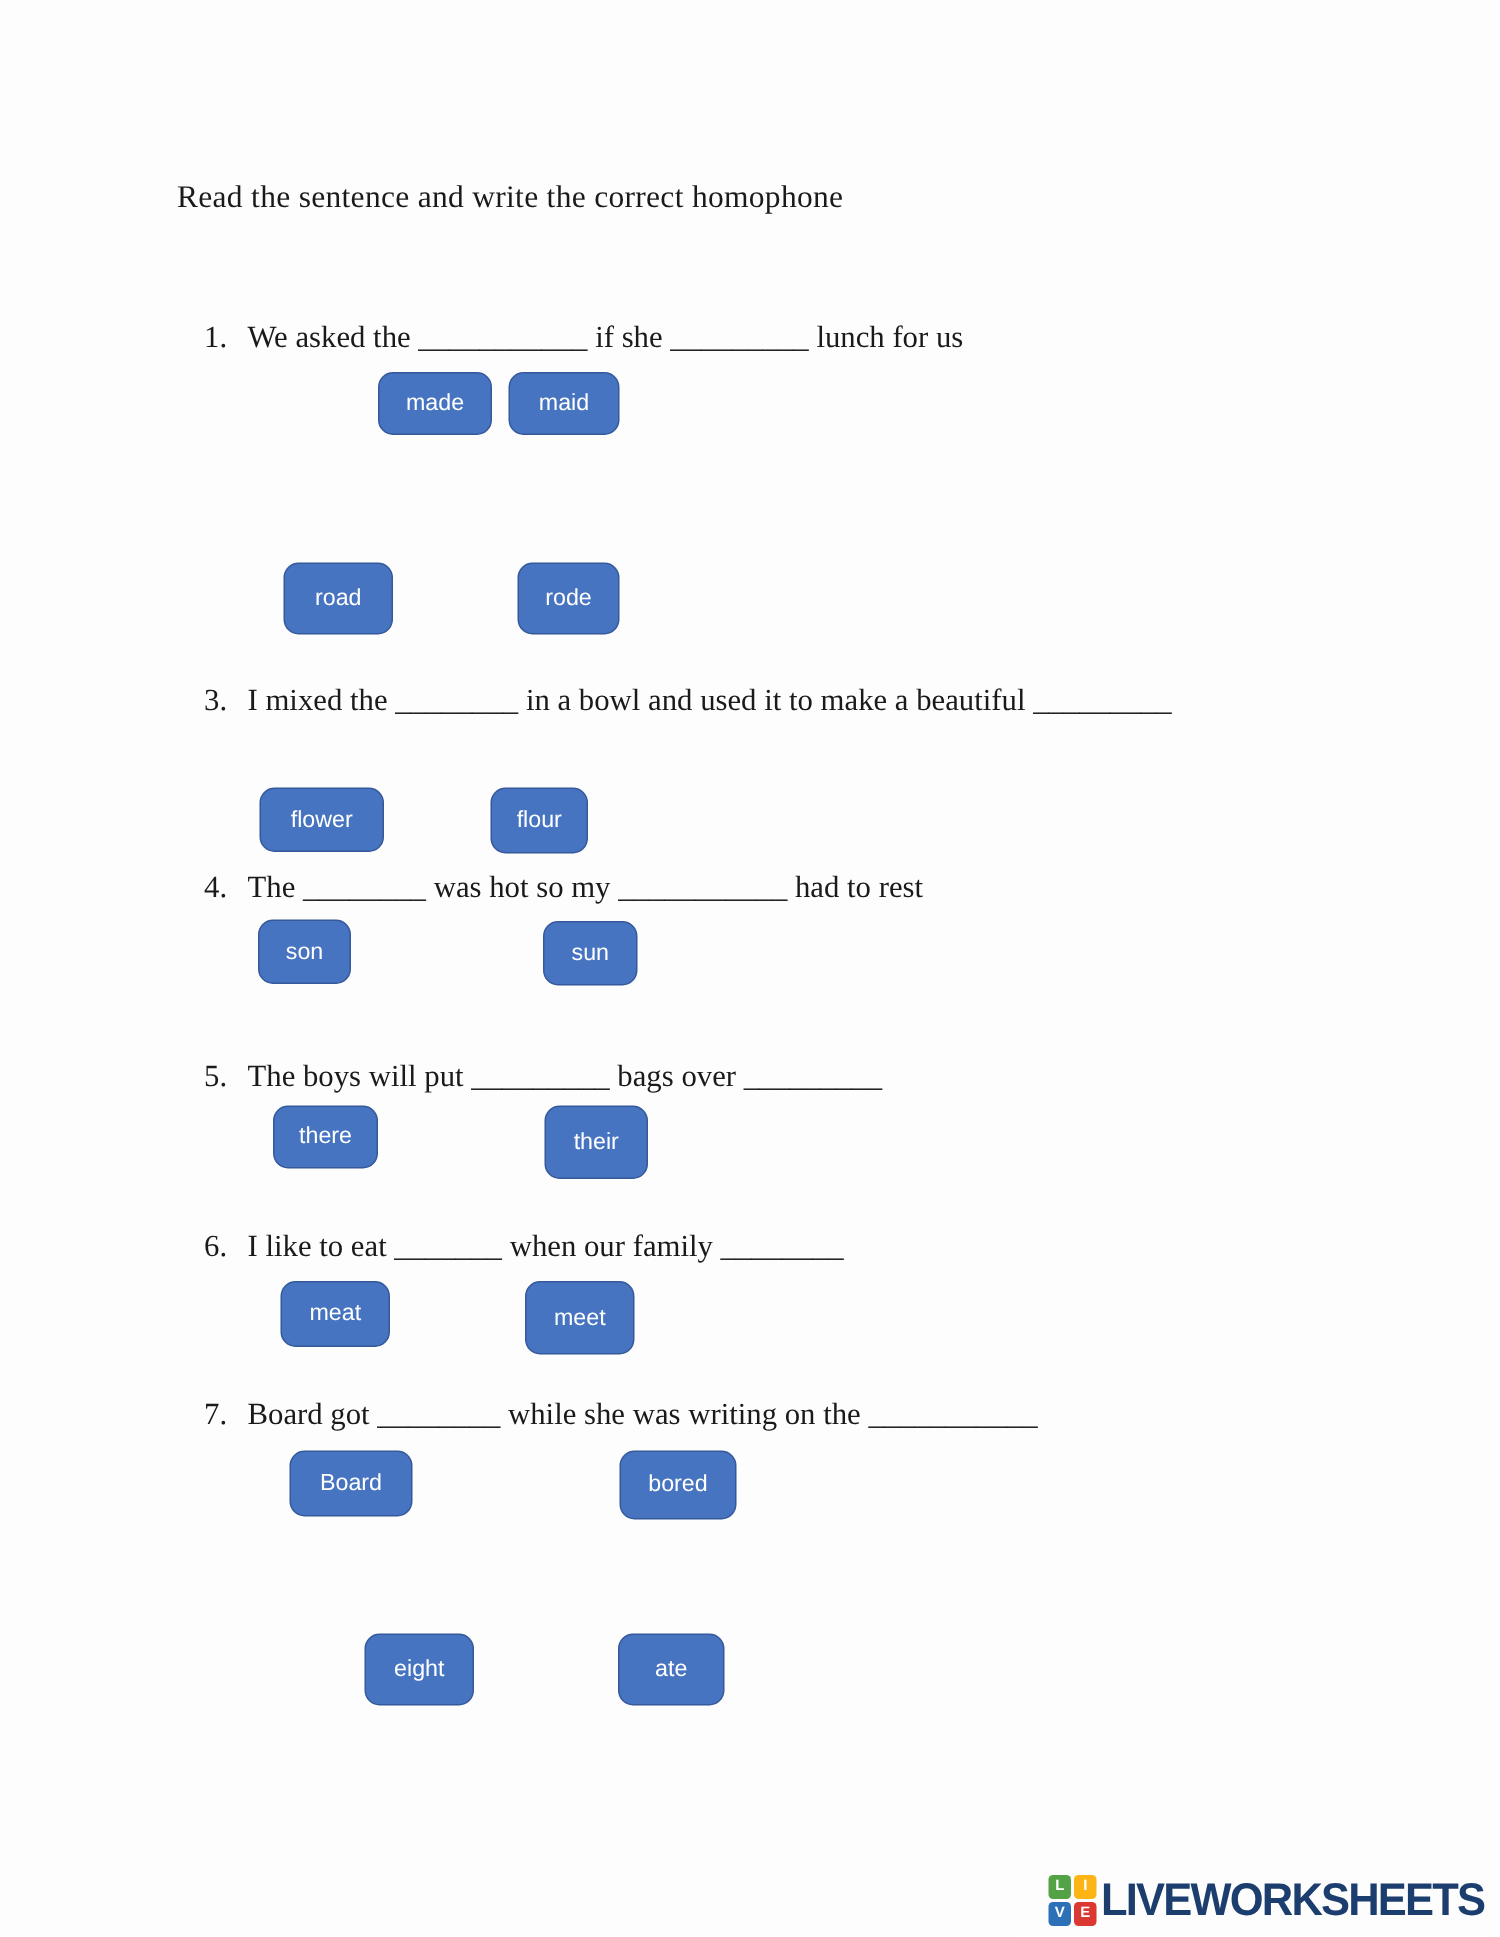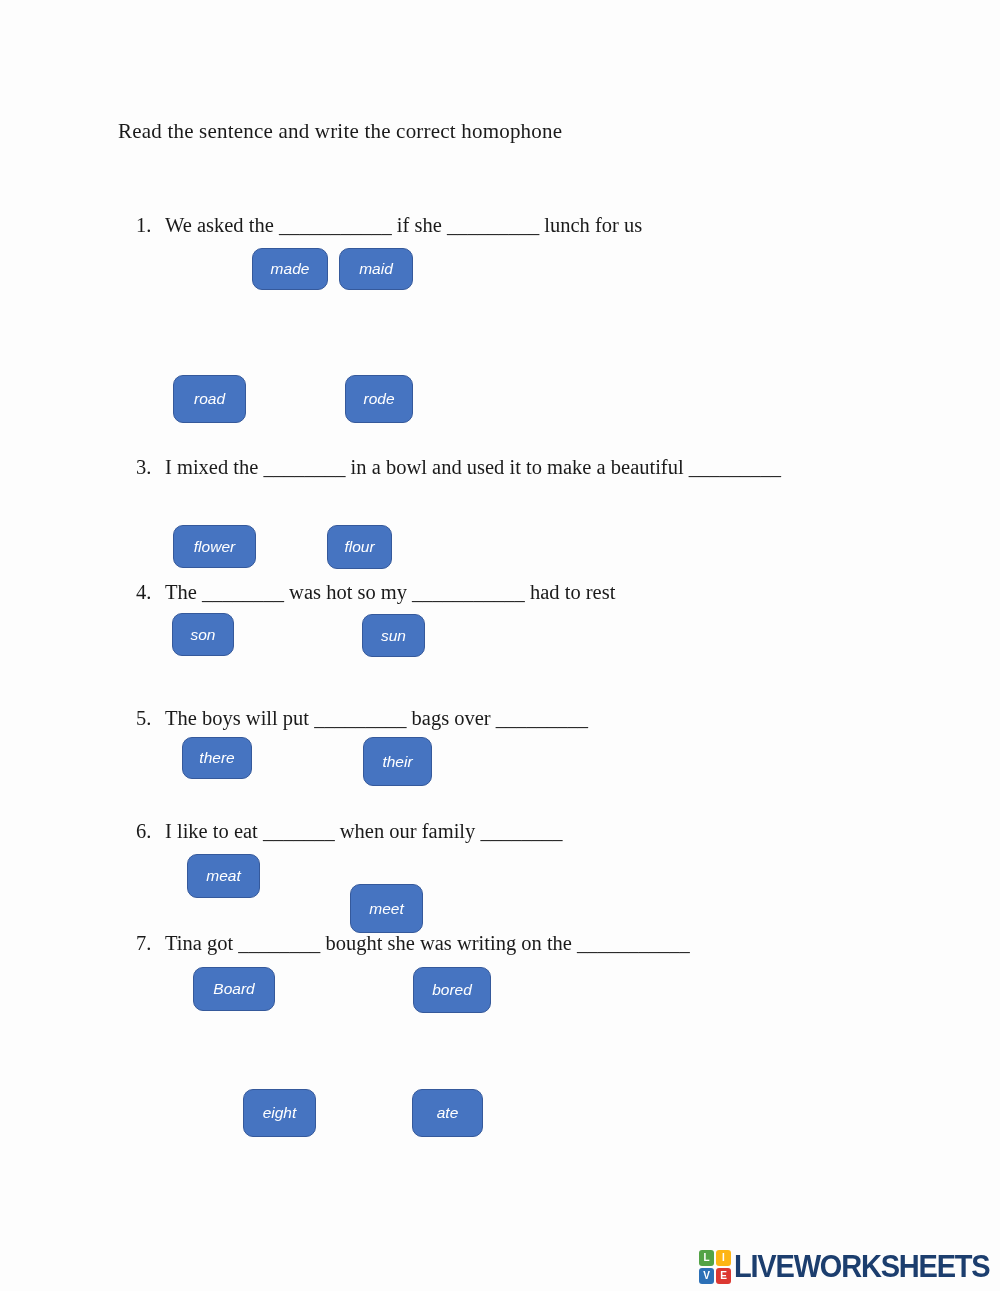--- a/index.html
+++ b/index.html
@@ -38,21 +38,20 @@
     border: 1.5px solid var(--word-button-border, #35599B);
     border-radius: 10px;
     color: var(--word-button-text, #ffffff);
     font-family: "Liberation Sans", sans-serif;
     font-size: 15.5px;
     display: flex;
     align-items: center;
     justify-content: center;
     cursor: pointer;
     padding: 0;
-    font-style: italic;
   }
   .footer-logo {
     position: absolute;
     left: 699px;
     top: 1250px;
     display: flex;
     align-items: center;
     gap: 3px;
     cursor: pointer;
   }
@@ -99,40 +98,40 @@
   <div class="question" style="top:578px">
     <span class="qnum">4.</span><span>The ________ was hot so my ___________ had to rest</span>
   </div>
   <div class="question" style="top:704px">
     <span class="qnum">5.</span><span>The boys will put _________ bags over _________</span>
   </div>
   <div class="question" style="top:817px">
     <span class="qnum">6.</span><span>I like to eat _______ when our family ________</span>
   </div>
   <div class="question" style="top:929px">
-    <span class="qnum">7.</span><span>Tina got ________ bought she was writing on the ___________</span>
+    <span class="qnum">7.</span><span>Board got ________ while she was writing on the ___________</span>
   </div>
 
   <button class="word" style="left:252px;top:248px;width:76px;height:42px">made</button>
   <button class="word" style="left:339px;top:248px;width:74px;height:42px">maid</button>
 
-  <button class="word" style="left:173px;top:375px;width:73px;height:48px">road</button>
+  <button class="word" style="left:189px;top:375px;width:73px;height:48px">road</button>
   <button class="word" style="left:345px;top:375px;width:68px;height:48px">rode</button>
 
   <button class="word" style="left:173px;top:525px;width:83px;height:43px">flower</button>
   <button class="word" style="left:327px;top:525px;width:65px;height:44px">flour</button>
 
   <button class="word" style="left:172px;top:613px;width:62px;height:43px">son</button>
   <button class="word" style="left:362px;top:614px;width:63px;height:43px">sun</button>
 
   <button class="word" style="left:182px;top:737px;width:70px;height:42px">there</button>
   <button class="word" style="left:363px;top:737px;width:69px;height:49px">their</button>
 
   <button class="word" style="left:187px;top:854px;width:73px;height:44px">meat</button>
-  <button class="word" style="left:350px;top:884px;width:73px;height:49px">meet</button>
+  <button class="word" style="left:350px;top:854px;width:73px;height:49px">meet</button>
 
   <button class="word" style="left:193px;top:967px;width:82px;height:44px">Board</button>
   <button class="word" style="left:413px;top:967px;width:78px;height:46px">bored</button>
 
   <button class="word" style="left:243px;top:1089px;width:73px;height:48px">eight</button>
   <button class="word" style="left:412px;top:1089px;width:71px;height:48px">ate</button>
 
   <div class="footer-logo">
     <div class="logo-grid">
       <span class="logo-sq" style="background-color: rgb(83, 163, 70);">L</span>

